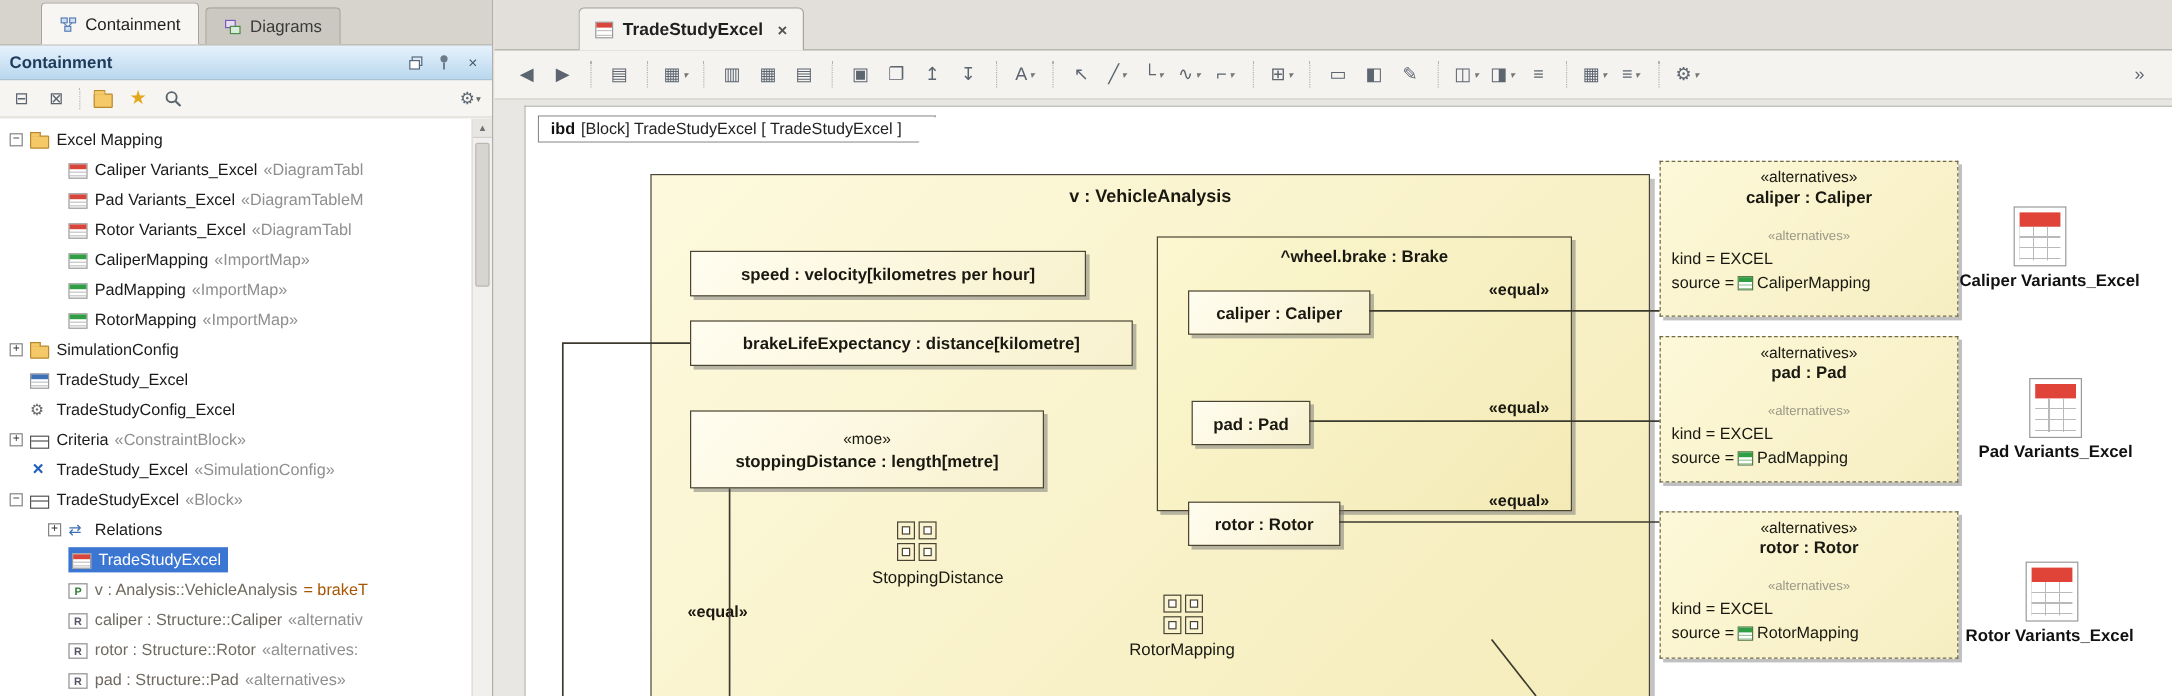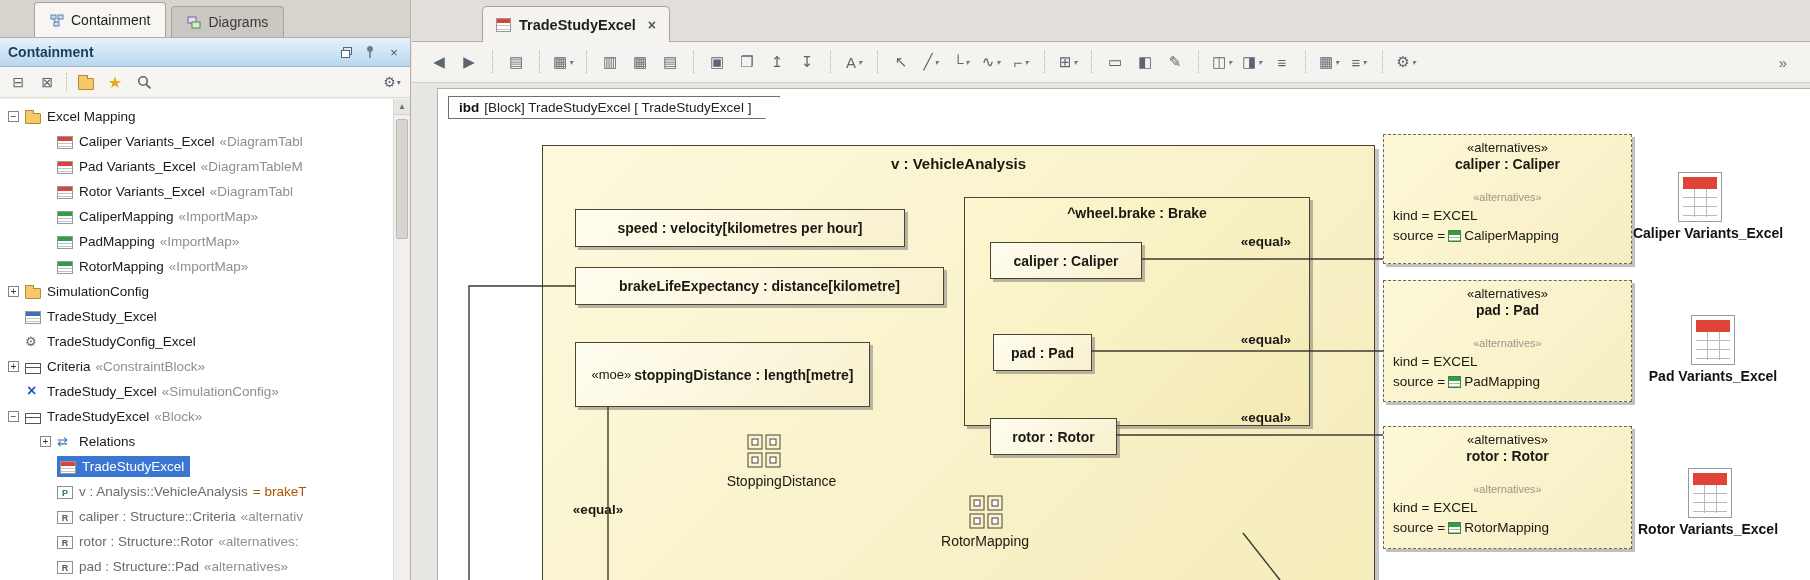--- a/index.html
+++ b/index.html
@@ -80,21 +80,21 @@
 
 .canvas{position:absolute;left:25px;top:88px;right:0;bottom:0;background:#fff;border-left:1px solid #b5b2ac;border-top:1px solid #b5b2ac;overflow:hidden}
 .frame-tab{position:absolute;left:10px;top:7px;height:23px;padding:0 28px 0 10px;border:1px solid #6f6f6f;background:#fff;font-size:13.5px;display:flex;align-items:center;clip-path:polygon(0 0,100% 0,calc(100% - 15px) 100%,0 100%);z-index:6}
 .frame-tab b{font-weight:bold;color:#111}
 .frame-tab span{margin-left:5px;color:#222}
 
 .blk{position:absolute;border:1px solid #4a4433}
 .va{left:104px;top:56px;width:833px;height:470px;background:linear-gradient(135deg,#fdf9dd,#f5ecba);box-shadow:4px 4px 0 rgba(125,125,125,.45)}
 .va-title{text-align:center;font-weight:bold;font-size:15px;padding-top:9px;color:#191911}
 .pbox{position:absolute;border:1px solid #4a4433;background:linear-gradient(135deg,#fffdf0,#f8f1ce);box-shadow:3px 3px 0 rgba(115,115,115,.5);display:flex;align-items:center;justify-content:center;font-weight:bold;font-size:14px;color:#191911;text-align:center;z-index:2}
-.pbox.moe{flex-direction:row;gap:3px}
+.pbox.moe{flex-direction:column;gap:3px}
 .pbox .st{font-weight:normal;font-size:13px}
 .brake{left:526px;top:108px;width:346px;height:229px;background:linear-gradient(135deg,#fcf7d0,#f3eab6);box-shadow:3px 3px 0 rgba(115,115,115,.5)}
 .brake-title{text-align:center;font-weight:bold;font-size:14px;padding-top:7px;color:#191911}
 .eq{position:absolute;font-weight:bold;font-size:13.5px;color:#191911;z-index:3}
 .clabel{position:absolute;font-weight:normal;font-size:14px;color:#191911;text-align:center;z-index:3}
 .cicon{position:absolute;z-index:3}
 
 .alt{position:absolute;left:945px;width:249px;border:1px dashed #6f6a4e;background:linear-gradient(135deg,#fdf8d8,#f6eec2);box-shadow:3px 3px 0 rgba(115,115,115,.45);padding-top:5px;z-index:2}
 .alt .st{text-align:center;font-size:13px;color:#191911}
 .alt .nm{text-align:center;font-size:14px;font-weight:bold;margin-top:1px;color:#191911}
@@ -267,21 +267,21 @@
       </div>
       <div class="trow lv1 dim">
         <span class="tg none"></span>
         <span class="ic part p"></span>
         <span class="tl">v : Analysis::VehicleAnalysis</span>
         <span class="tv">= brakeT</span>
       </div>
       <div class="trow lv1 dim">
         <span class="tg none"></span>
         <span class="ic part r"></span>
-        <span class="tl">caliper : Structure::Criteria</span>
+        <span class="tl">caliper : Structure::Caliper</span>
         <span class="ts">«alternativ</span>
       </div>
       <div class="trow lv1 dim">
         <span class="tg none"></span>
         <span class="ic part r"></span>
         <span class="tl">rotor : Structure::Rotor</span>
         <span class="ts">«alternatives:</span>
       </div>
       <div class="trow lv1 dim">
         <span class="tg none"></span>

